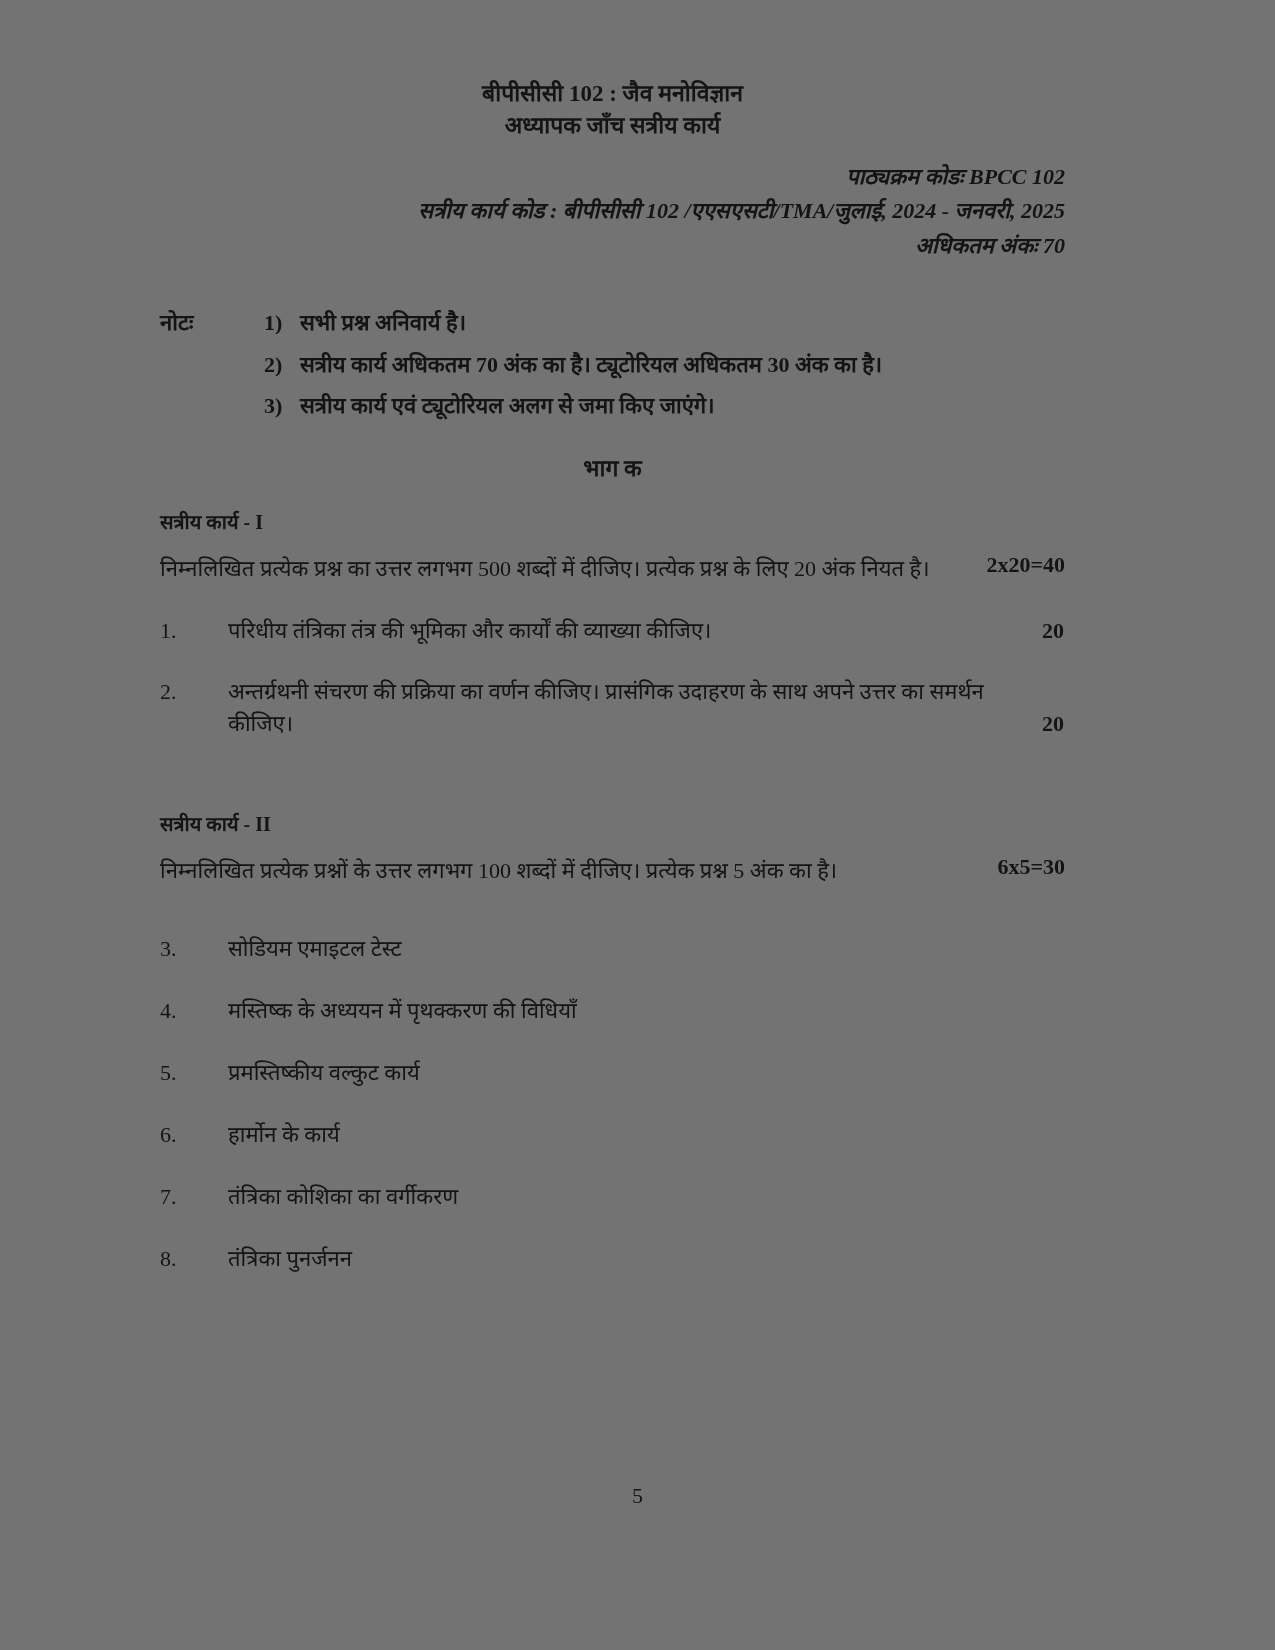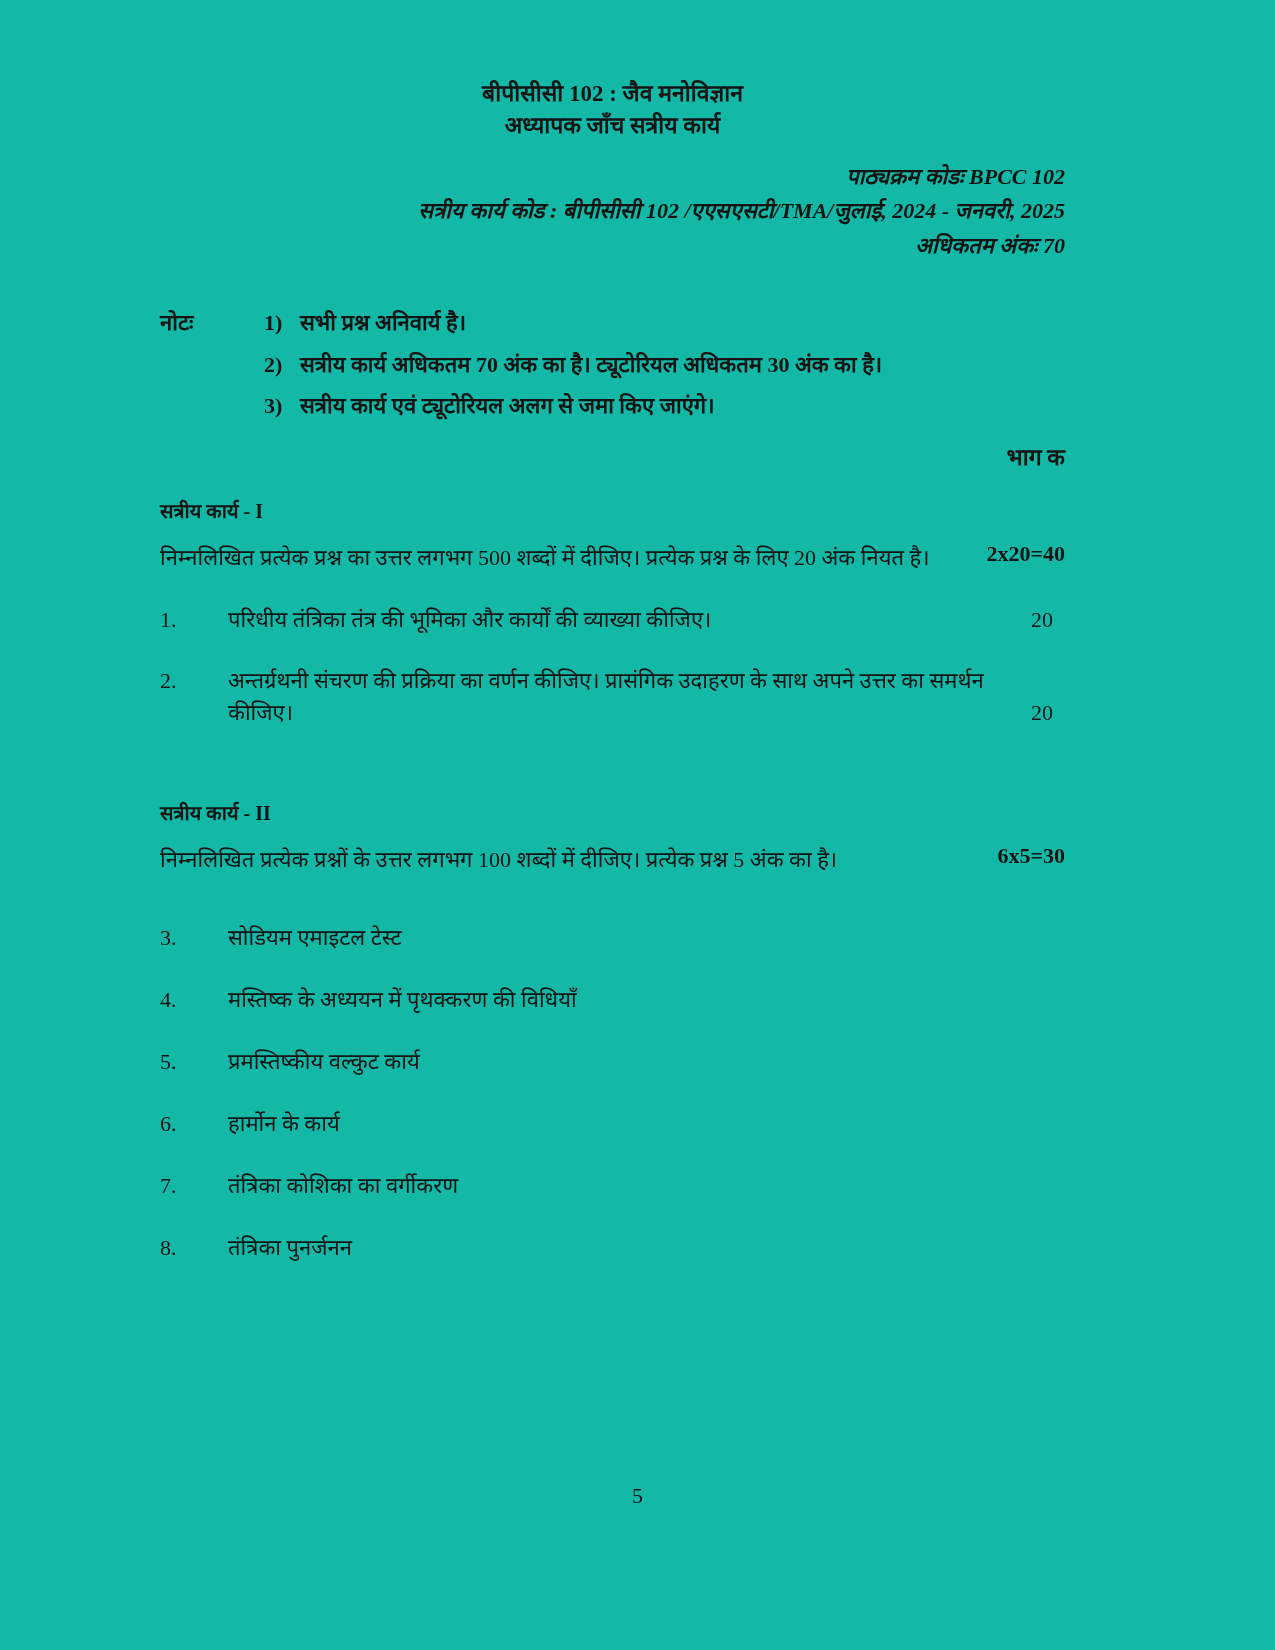--- a/index.html
+++ b/index.html
@@ -5,21 +5,21 @@
   html, body {
     margin: 0;
     padding: 0;
     background: #ffffff;
   }
   .page {
     position: relative;
     width: 1275px;
     min-height: 1650px;
     margin: 0 auto;
-    background: #14b8a6;
+    background: #737373;
     color: #141414;
     font-family: "Liberation Serif", "DejaVu Serif", serif;
     font-size: 22px;
     line-height: 1.45;
     padding: 78px 210px 0 160px;
     box-sizing: border-box;
   }
   .doc-title {
     text-align: center;
     font-weight: bold;
@@ -48,23 +48,23 @@
   }
   .note-item {
     display: flex;
     margin-bottom: 10px;
   }
   .note-item .n {
     width: 36px;
     flex-shrink: 0;
   }
   .part-heading {
-    text-align: right;
-    font-weight: bold;
-    margin-top: 9px;
+    text-align: center;
+    font-weight: bold;
+    margin-top: 20px;
     font-size: 23px;
   }
   .section-heading {
     text-align: left;
     font-weight: bold;
     margin-top: 22px;
     font-size: 20px;
   }
   .section-heading.second {
     margin-top: 70px;
@@ -94,23 +94,23 @@
   }
   .q-text {
     flex: 1;
     padding-right: 56px;
   }
   .question.short .q-text {
     padding-right: 0;
   }
   .q-marks {
     position: absolute;
-    right: 12px;
+    right: 1px;
     bottom: 0;
-    font-weight: normal;
+    font-weight: bold;
   }
   .gap-lg {
     height: 16px;
   }
   .page-number {
     position: absolute;
     bottom: 138px;
     left: 0;
     width: 100%;
     text-align: center;

